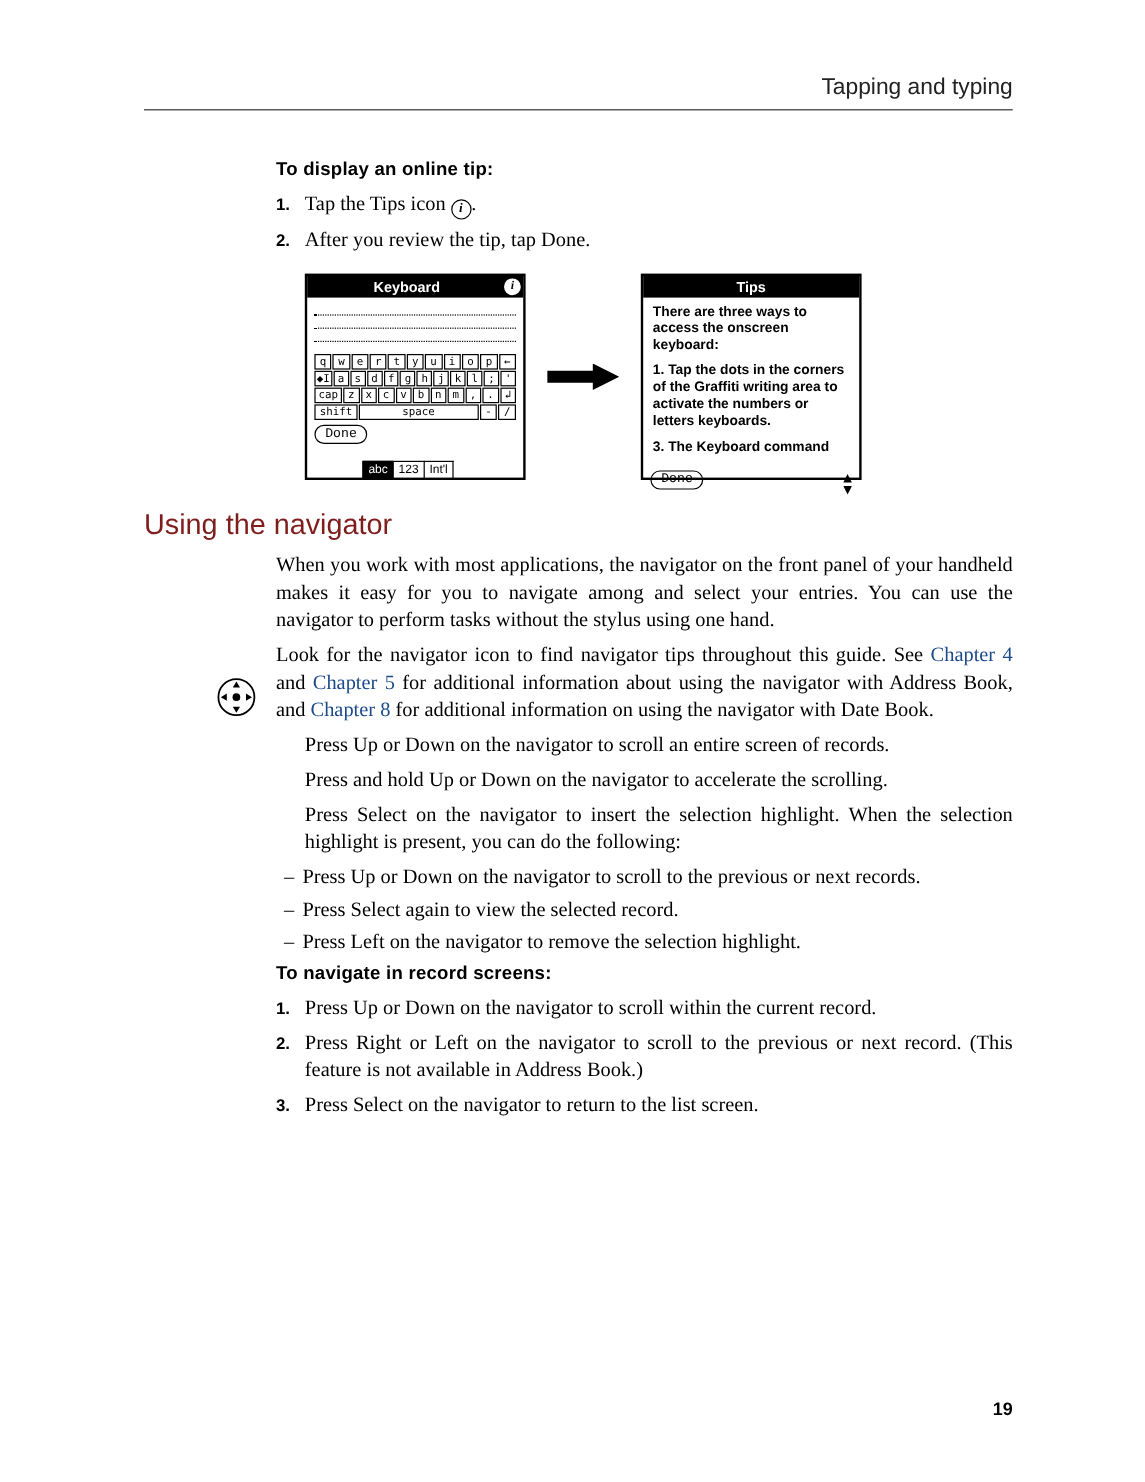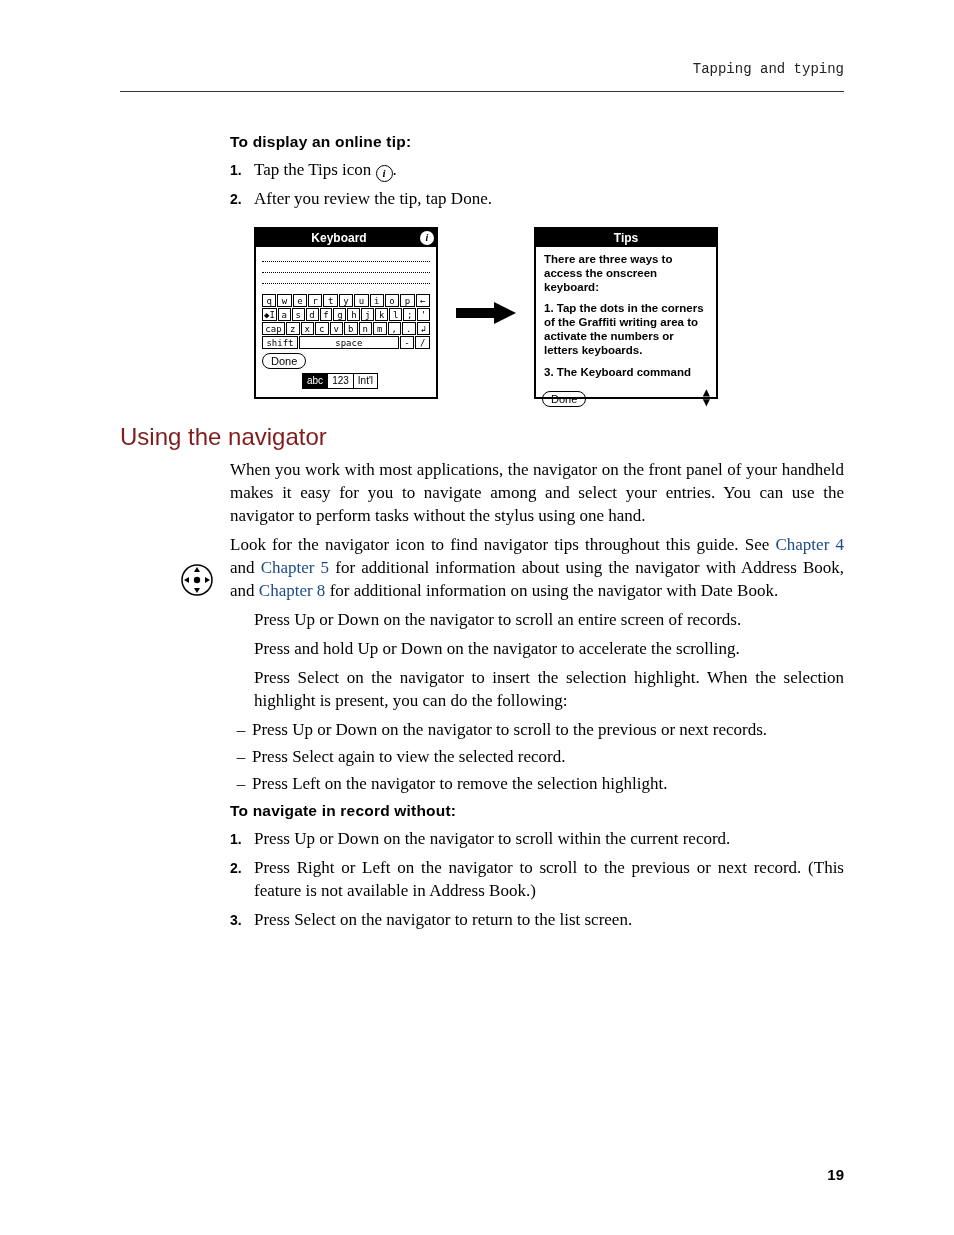--- a/index.html
+++ b/index.html
@@ -15,22 +15,22 @@
     width: 954px;
     height: 1235px;
     position: relative;
     box-sizing: border-box;
     padding: 60px 110px 40px 120px;
   }
   .running-head {
     position: absolute;
     top: 60px;
     right: 110px;
-    font-family: Liberation Mono, monospace;
-    font-size: 14px;
+    font-family: Liberation Sans, sans-serif;
+    font-size: 19px;
     color: #222;
   }
   .hr-top {
     position: absolute;
     top: 82px;
     left: 120px;
     right: 110px;
     border: none;
     border-top: 1px solid #333;
   }
@@ -205,22 +205,22 @@
   .kbd-row .wide3 { flex: 3; }
   .kbd-row .space { flex: 9; }
 
   .pill-btn {
     display:inline-block;
     border:1px solid #000;
     border-radius: 8px;
     padding: 0 8px;
     font-size: 11px;
     line-height: 14px;
-    margin: 4px 3px 0 0;
-    font-family: Liberation Sans, sans-serif;
+    margin: 4px 3px 10px 0;
+    font-family: Liberation Mono, monospace;
   }
   .seg { display:inline-flex; vertical-align: top; margin-top:4px;padding-left:40px;}
   .seg .s {
     border:1px solid #000;
     font-size:10px;
     padding: 0 4px;
     line-height:14px;
     font-family: Arial, sans-serif;
   }
   .seg .s.sel { background:#000; color:#fff; }
@@ -417,21 +417,21 @@
             <span>Press Up or Down on the navigator to scroll to the previous or next records.</span>
           </li>
         <li>
             <span>Press Select again to view the selected record.</span>
           </li>
         <li>
             <span>Press Left on the navigator to remove the selection highlight.</span>
           </li>
       </ul>
 
-      <div class="section-head h-small">To navigate in record without:</div>
+      <div class="section-head h-small">To navigate in record screens:</div>
 
       <ol class="num">
         <li>
           <span class="n">1.</span>
           <span class="t">Press Up or Down on the navigator to scroll within the current record.</span>
         </li>
         <li>
           <span class="n">2.</span>
           <span class="t" style="text-align:justify;">Press Right or Left on the navigator to scroll to the previous or next record. (This feature is not available in Address Book.)</span>
         </li>

